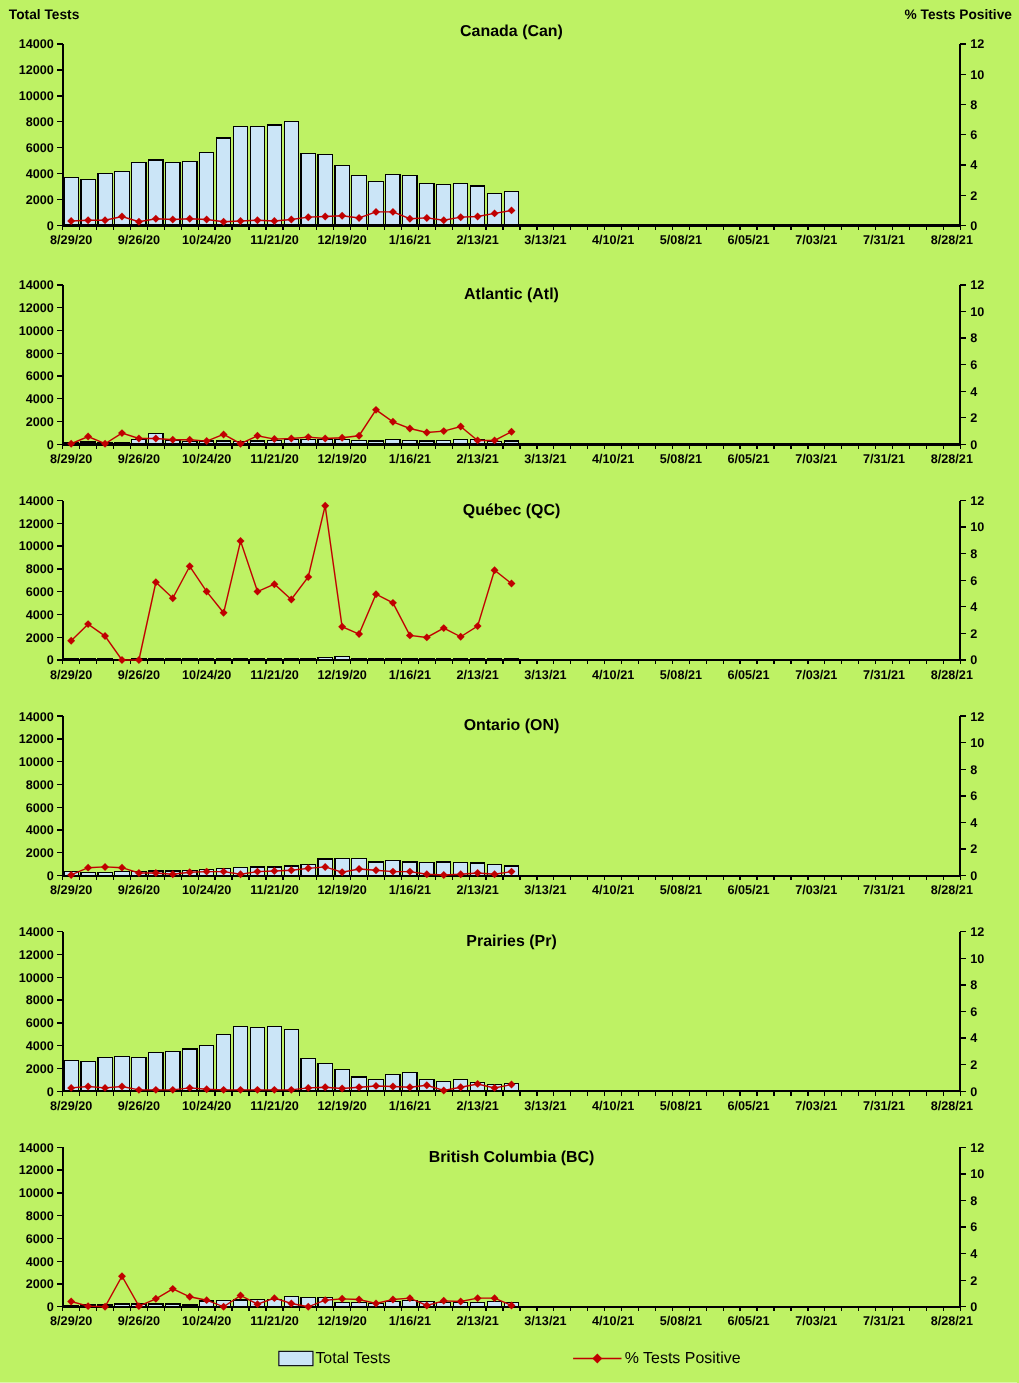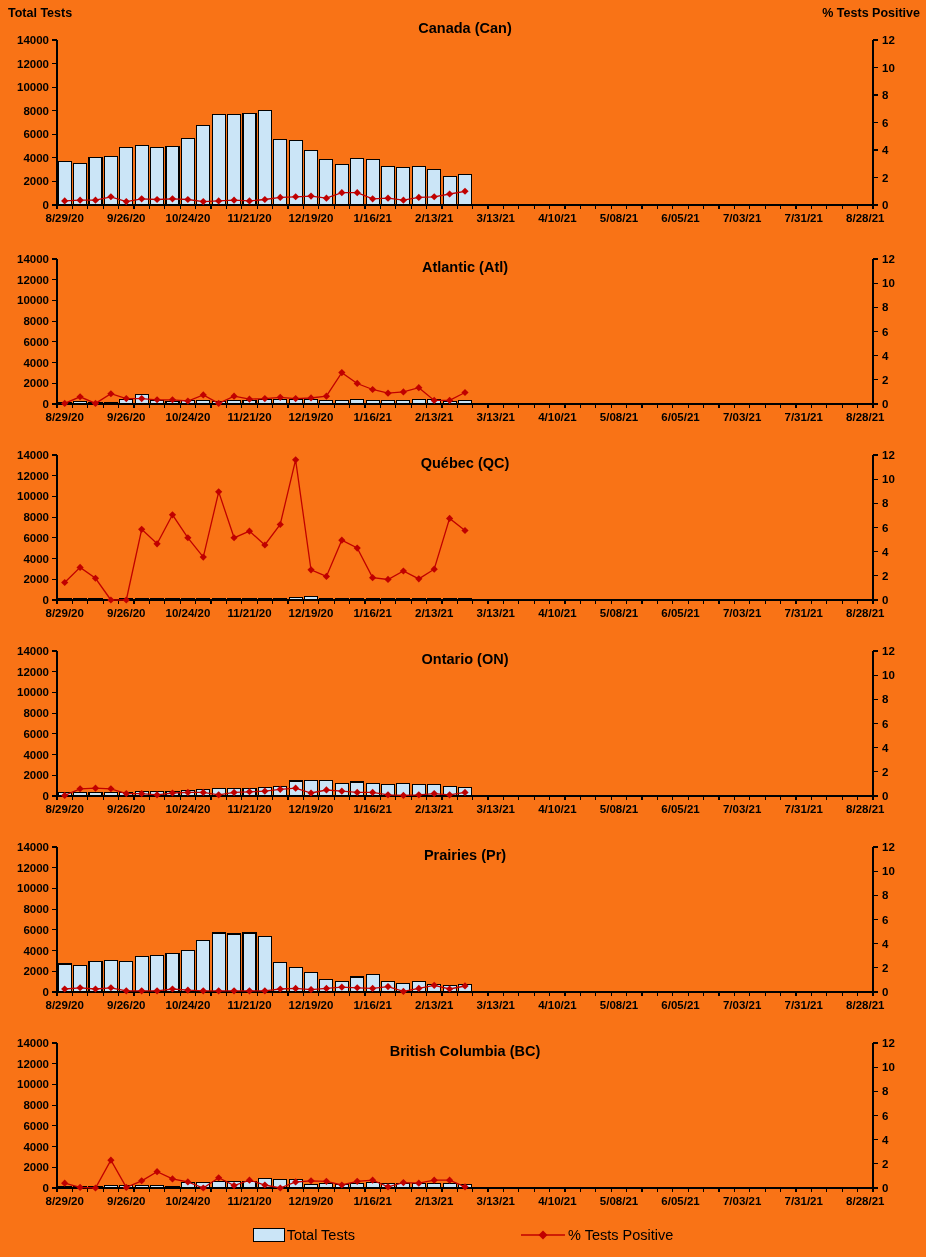--- a/index.html
+++ b/index.html
@@ -1,16 +1,16 @@
 <!DOCTYPE html>
 <html><head>
 <meta charset="utf-8">
 <style>
   html,body{margin:0;padding:0;background:#fff;}
-  #page{width:926px;height:1257px;background:#f97316;position:relative;
+  #page{width:926px;height:1257px;background:#bef264;position:relative;
         font-family:"Liberation Sans",sans-serif;color:#000;overflow:hidden;}
   .panel{position:relative;width:926px;}
   .panel svg{display:block;}
   .axis-title{position:absolute;top:6px;font-weight:bold;font-size:12.5px;white-space:nowrap;}
   .axis-title.left{left:8px;}
   .axis-title.right{right:6px;}
   svg text{fill:#000;}
   .tick-label{font-family:"Liberation Sans",sans-serif;font-weight:bold;font-size:11.5px;}
   .panel-title{font-family:"Liberation Sans",sans-serif;font-weight:bold;font-size:14.5px;}
   #legend{height:45px;display:flex;align-items:center;justify-content:center;gap:165px;

